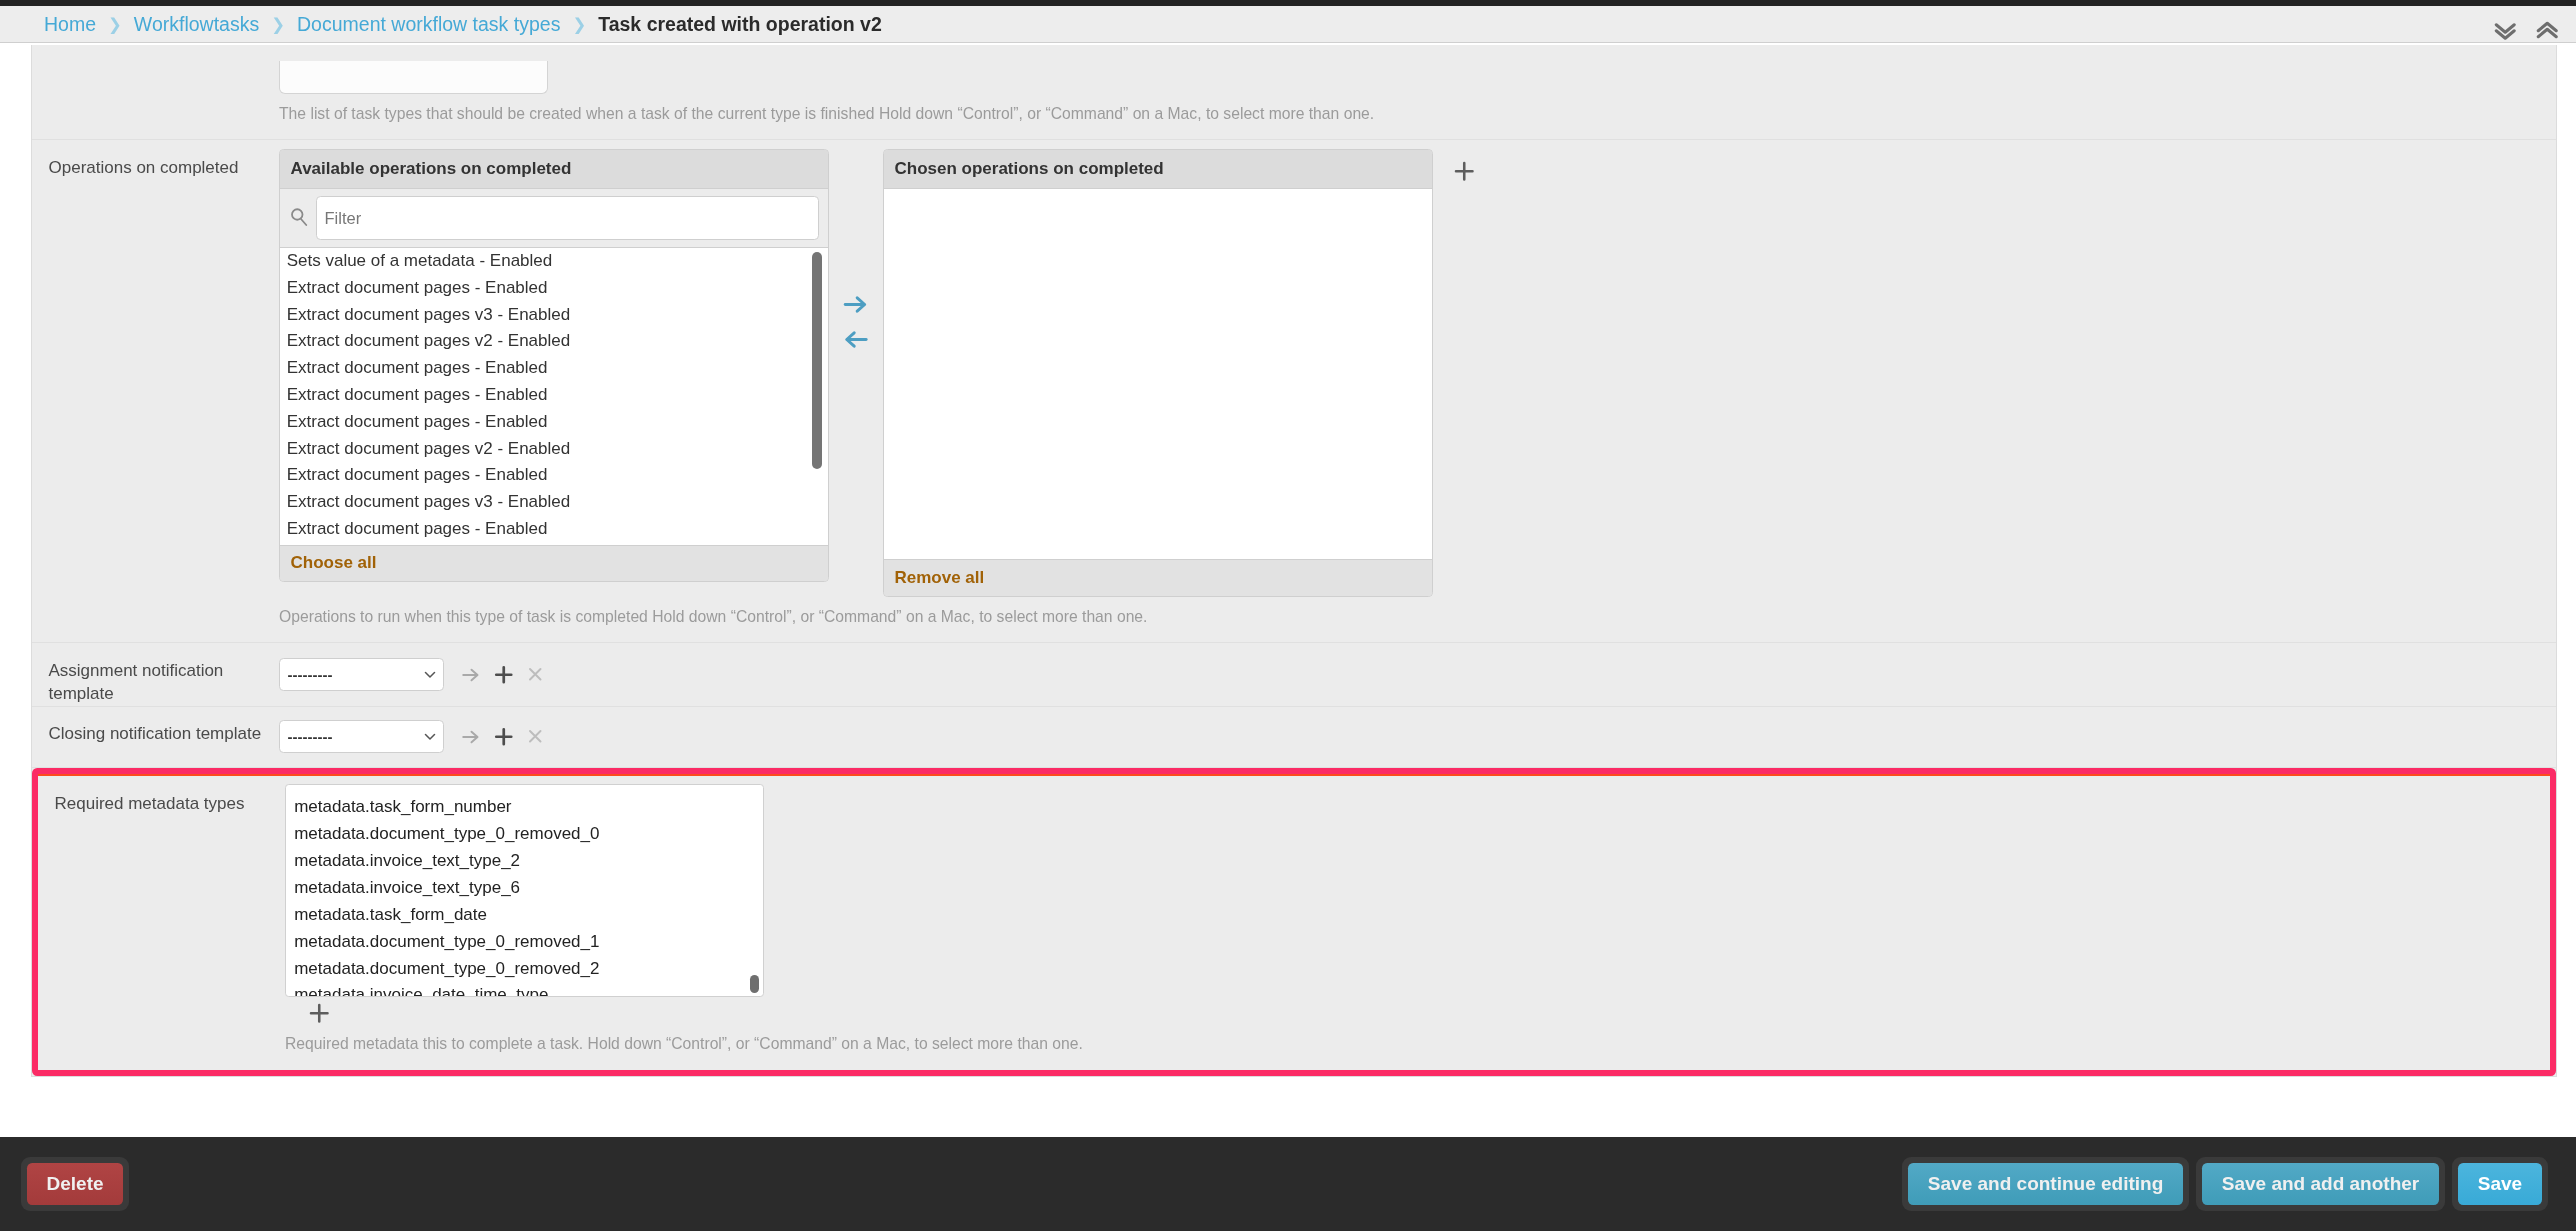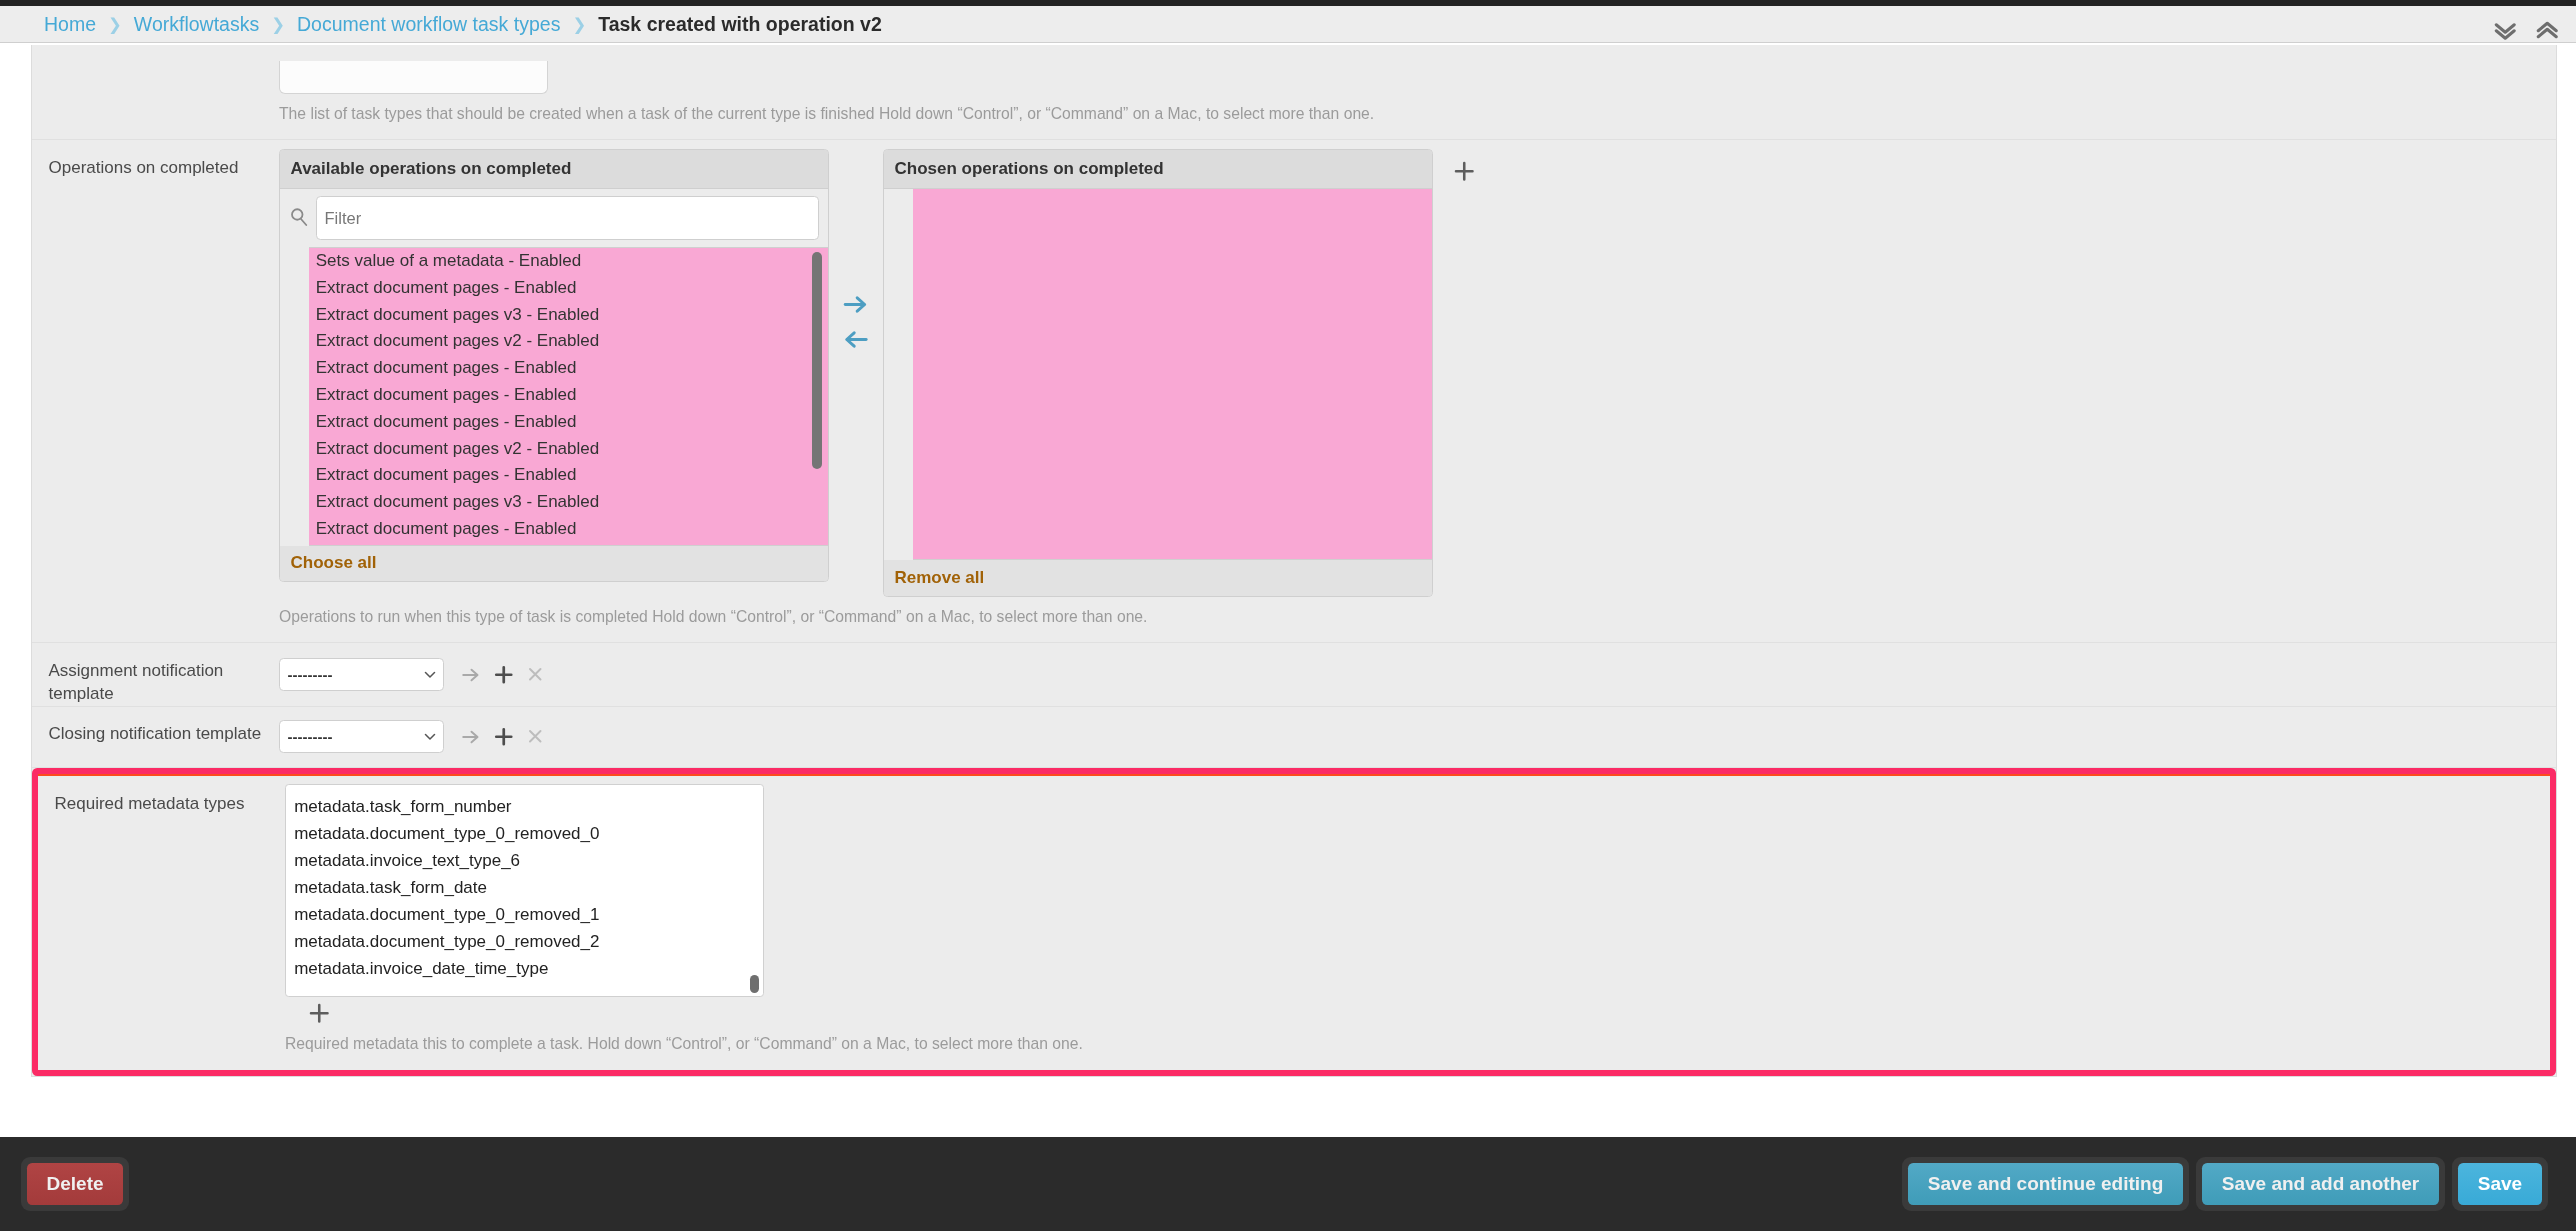--- a/index.html
+++ b/index.html
@@ -100,27 +100,26 @@
   .filter-input {
     flex: 1; height: 44px;
     border: 0.7px solid #cfcfcf; border-radius: 4.5px;
     background: #fff;
     font-size: 16.5px; color: #555;
     padding: 0 7.5px;
     font-family: "Liberation Sans", sans-serif;
   }
   .filter-input::placeholder { color: #777; }
   .optionlist {
-    background: #f9a8d4;
+    background: #ffffff;
     border-top: 0.7px solid #cfcfcf;
     border-bottom: 0.7px solid #cfcfcf;
     height: 299px;
     position: relative;
     overflow: hidden;
-    margin-left: 29px;
   }
   .optionlist .opt {
     font-size: 17px; color: #333;
     padding: 2.2px 0 2.2px 6.7px;
     line-height: 1.32;
     white-space: nowrap;
   }
   .list-scrollbar {
     position: absolute; right: 6px; top: 4.5px;
     width: 10.5px; height: 217px;
@@ -399,20 +398,21 @@
 
   <div class="formrow" id="row-required">
     <div class="inner-orange"></div>
     <div class="row-label" style="padding-top:19.5px;">Required metadata types</div>
     <div class="row-body" style="display:block;padding-top:10.5px;">
       <div style="display:flex;align-items:flex-start;flex-direction:column;">
         <div id="metalist">
           <div class="mopt partial">&nbsp;</div>
           <div class="mopt">metadata.task_form_number</div>
           <div class="mopt">metadata.document_type_0_removed_0</div>
+          <div class="mopt">metadata.invoice_text_type_2</div>
           <div class="mopt">metadata.invoice_text_type_6</div>
           <div class="mopt">metadata.task_form_date</div>
           <div class="mopt">metadata.document_type_0_removed_1</div>
           <div class="mopt">metadata.document_type_0_removed_2</div>
           <div class="mopt">metadata.invoice_date_time_type</div>
 
           <div id="meta-scroll"></div>
         </div>
         <span id="required-plus">
           <svg class="plus-icon" viewBox="0 0 30 30">

